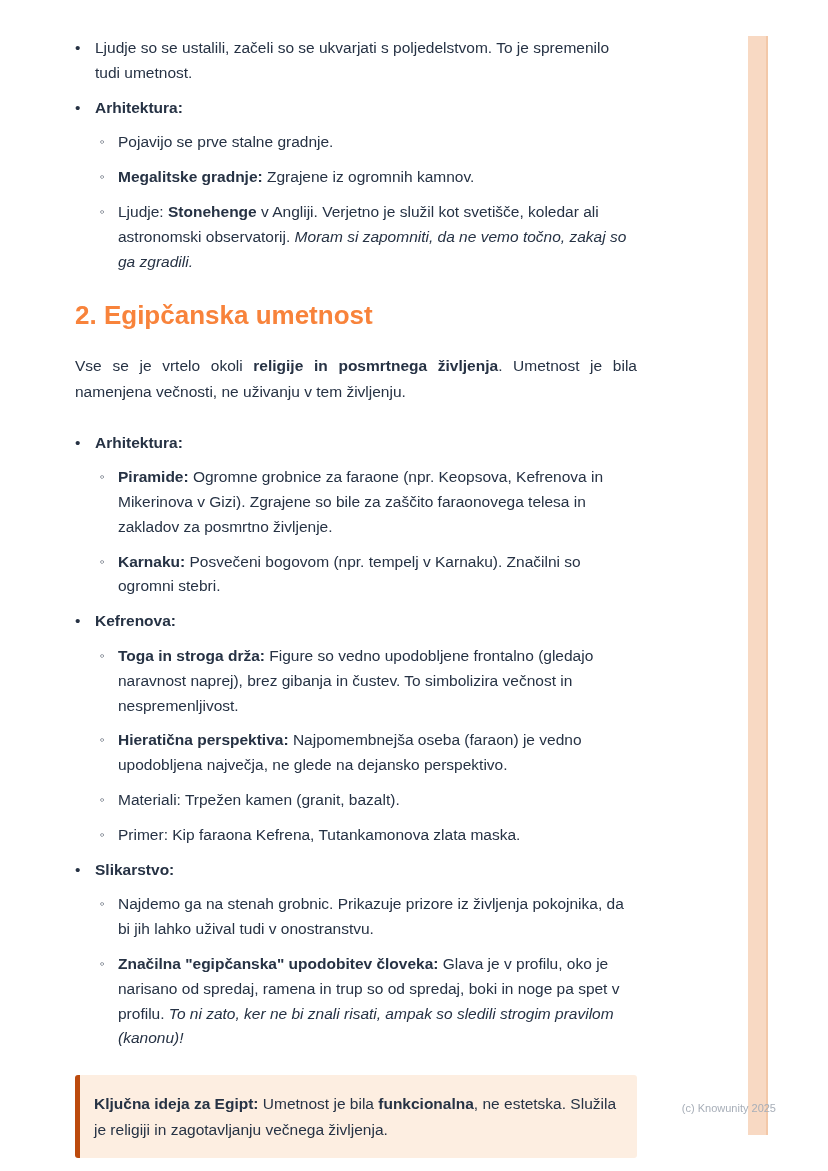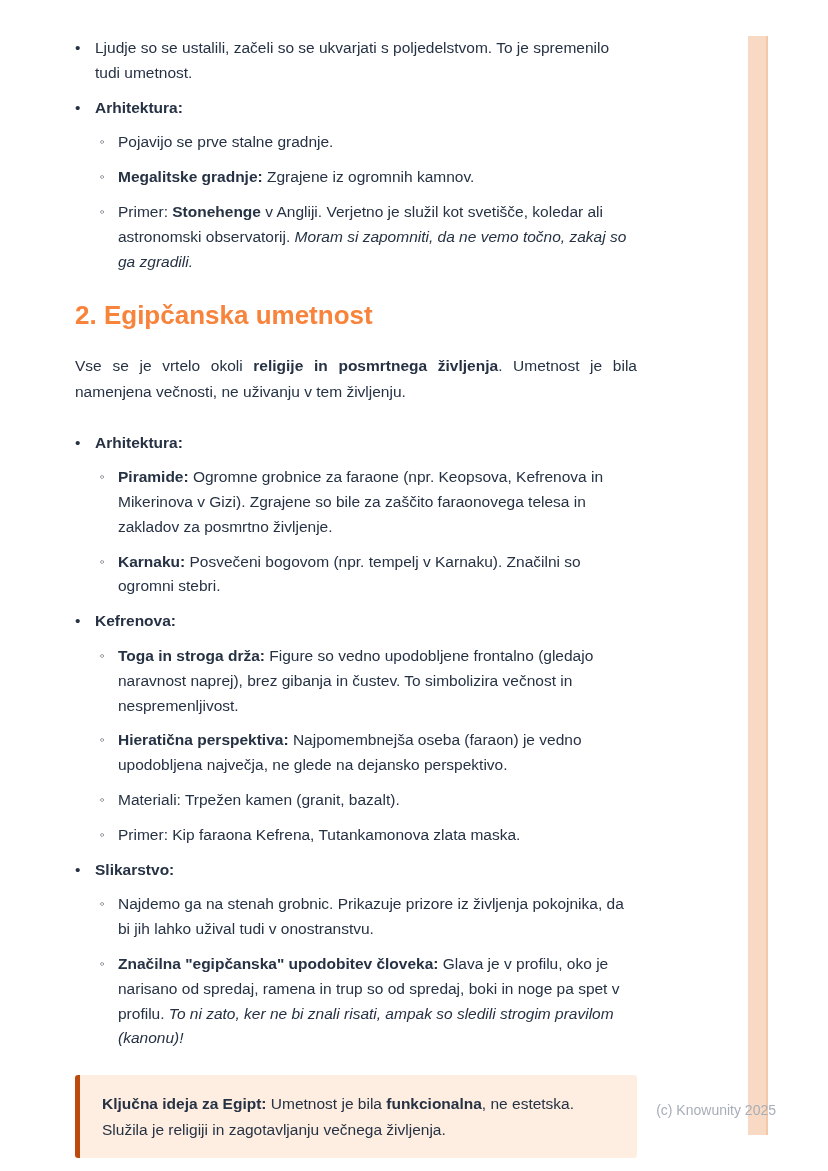--- a/index.html
+++ b/index.html
@@ -63,41 +63,41 @@
     font-size:15.5px;
     line-height:1.65;
     text-align:justify;
     margin:0 0 26px 0;
   }
   .callout{
     margin-top:24px;
     background:var(--callout-bg);
     border-left:5px solid var(--callout-border);
     border-radius:3px;
-    padding:16px 22px;
+    padding:16px 14px;
   }
   .callout p{
     margin:0;
     font-size:15.5px;
     line-height:1.65;
   }
   .stripe{
     position:absolute;
     top:36px;
     bottom:36px;
     right:60px;
     width:20px;
     background:var(--stripe-fill);
     border-right:2px solid var(--stripe-edge);
   }
   .copyright{
     position:absolute;
     top:1102px;
     right:52px;
-    font-size:14px;
+    font-size:11px;
     color:var(--muted);
     z-index:2;
   }
 </style>
 </head>
 <body>
 
 <div class="doc">
   <ul class="list">
       <li class="li level-1">
@@ -111,21 +111,21 @@
       <li class="li level-2">
         <span class="marker">◦</span>
         <span class="li-text"><span>Pojavijo se prve stalne gradnje.</span></span>
       </li>
       <li class="li level-2">
         <span class="marker">◦</span>
         <span class="li-text"><span class="b">Megalitske gradnje:</span><span> Zgrajene iz ogromnih kamnov.</span></span>
       </li>
       <li class="li level-2">
         <span class="marker">◦</span>
-        <span class="li-text"><span>Primer: </span><span class="b">Stonehenge</span><span> v Angliji. Verjetno je služil kot svetišče, koledar ali astronomski observatorij. </span><span class="i">Moram si zapomniti, da ne vemo točno, zakaj so ga zgradili.</span></span>
+        <span class="li-text"><span>Ljudje: </span><span class="b">Stonehenge</span><span> v Angliji. Verjetno je služil kot svetišče, koledar ali astronomski observatorij. </span><span class="i">Moram si zapomniti, da ne vemo točno, zakaj so ga zgradili.</span></span>
       </li>
     </ul>
 
   <h2 class="section-heading">2. Egipčanska umetnost</h2>
 
   <p class="intro"><span>Vse se je vrtelo okoli </span><span class="b">religije in posmrtnega življenja</span><span>. Umetnost je bila namenjena večnosti, ne uživanju v tem življenju.</span></p>
 
   <ul class="list">
       <li class="li level-1">
         <span class="marker">•</span>

